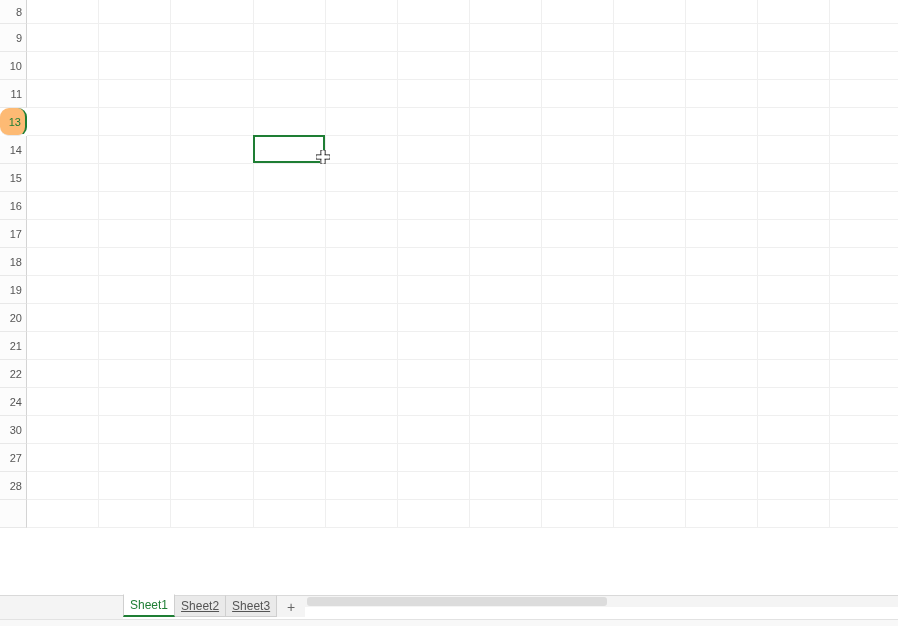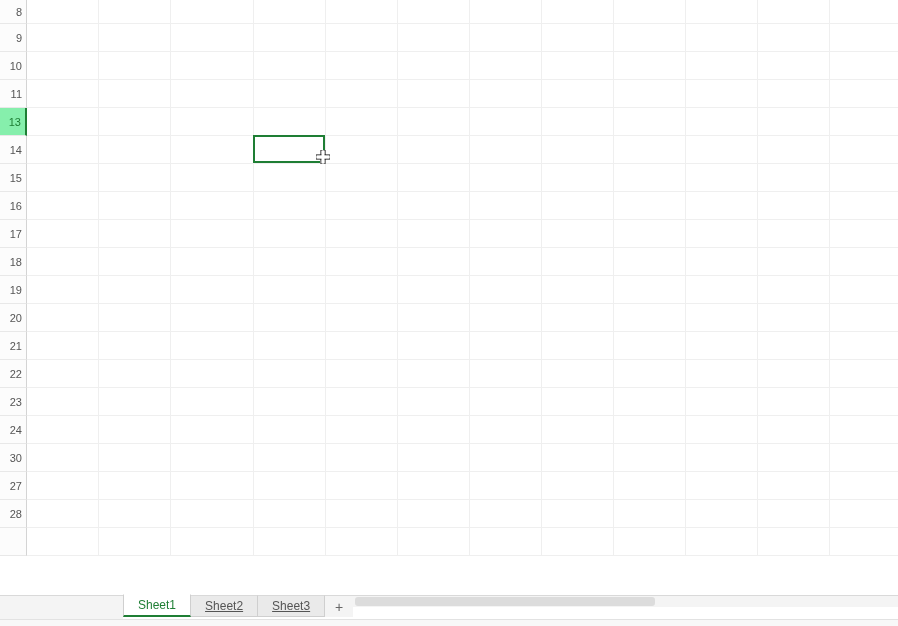--- a/index.html
+++ b/index.html
@@ -21,23 +21,24 @@
     background: #fcfcfc;
     display: flex;
     align-items: center;
     justify-content: flex-end;
     padding-right: 4px;
     font-size: 11px;
     color: #555;
     user-select: none;
   }
   .row-header.active {
-    background: #86efac;
+    background: #fdba74;
     color: #1e7e34;
     border-right: 2px solid #1e7e34;
+    border-radius: 9px;
   }
 
   .cell {
     width: 72px;
     flex: 0 0 72px;
     border-right: 1px solid #efefef;
     border-bottom: 1px solid #efefef;
     background: #fff;
   }
   .cell.wide { width: 83px; flex: 0 0 83px; }
@@ -79,21 +80,21 @@
     background: #f4f4f4;
     border-top: 1px solid #d9d9d9;
   }
   .tabs-container {
     display: flex;
     align-items: flex-start;
     height: 24px;
   }
   .sheet-tab {
     height: 22px;
-    padding: 0 14px;
+    padding: 0 6px;
     font-size: 12px;
     color: #555;
     background: #eaeaea;
     border: 1px solid #cfcfcf;
     border-top: 1px solid #d9d9d9;
     margin-top: 0;
     display: flex;
     align-items: center;
     cursor: pointer;
     font-family: "Segoe UI", Arial, sans-serif;
@@ -334,35 +335,20 @@
         <div class="cell"></div>
         <div class="cell"></div>
         <div class="cell"></div>
         <div class="cell"></div>
         <div class="cell"></div>
         <div class="cell"></div>
         <div class="cell"></div>
       </div>
       <div class="row">
         <div class="row-header">22</div>
-        <div class="cell"></div>
-        <div class="cell"></div>
-        <div class="cell wide"></div>
-        <div class="cell"></div>
-        <div class="cell"></div>
-        <div class="cell"></div>
-        <div class="cell"></div>
-        <div class="cell"></div>
-        <div class="cell"></div>
-        <div class="cell"></div>
-        <div class="cell"></div>
-        <div class="cell"></div>
-      </div>
-      <div class="row">
-        <div class="row-header">23</div>
         <div class="cell"></div>
         <div class="cell"></div>
         <div class="cell wide"></div>
         <div class="cell"></div>
         <div class="cell"></div>
         <div class="cell"></div>
         <div class="cell"></div>
         <div class="cell"></div>
         <div class="cell"></div>
         <div class="cell"></div>

